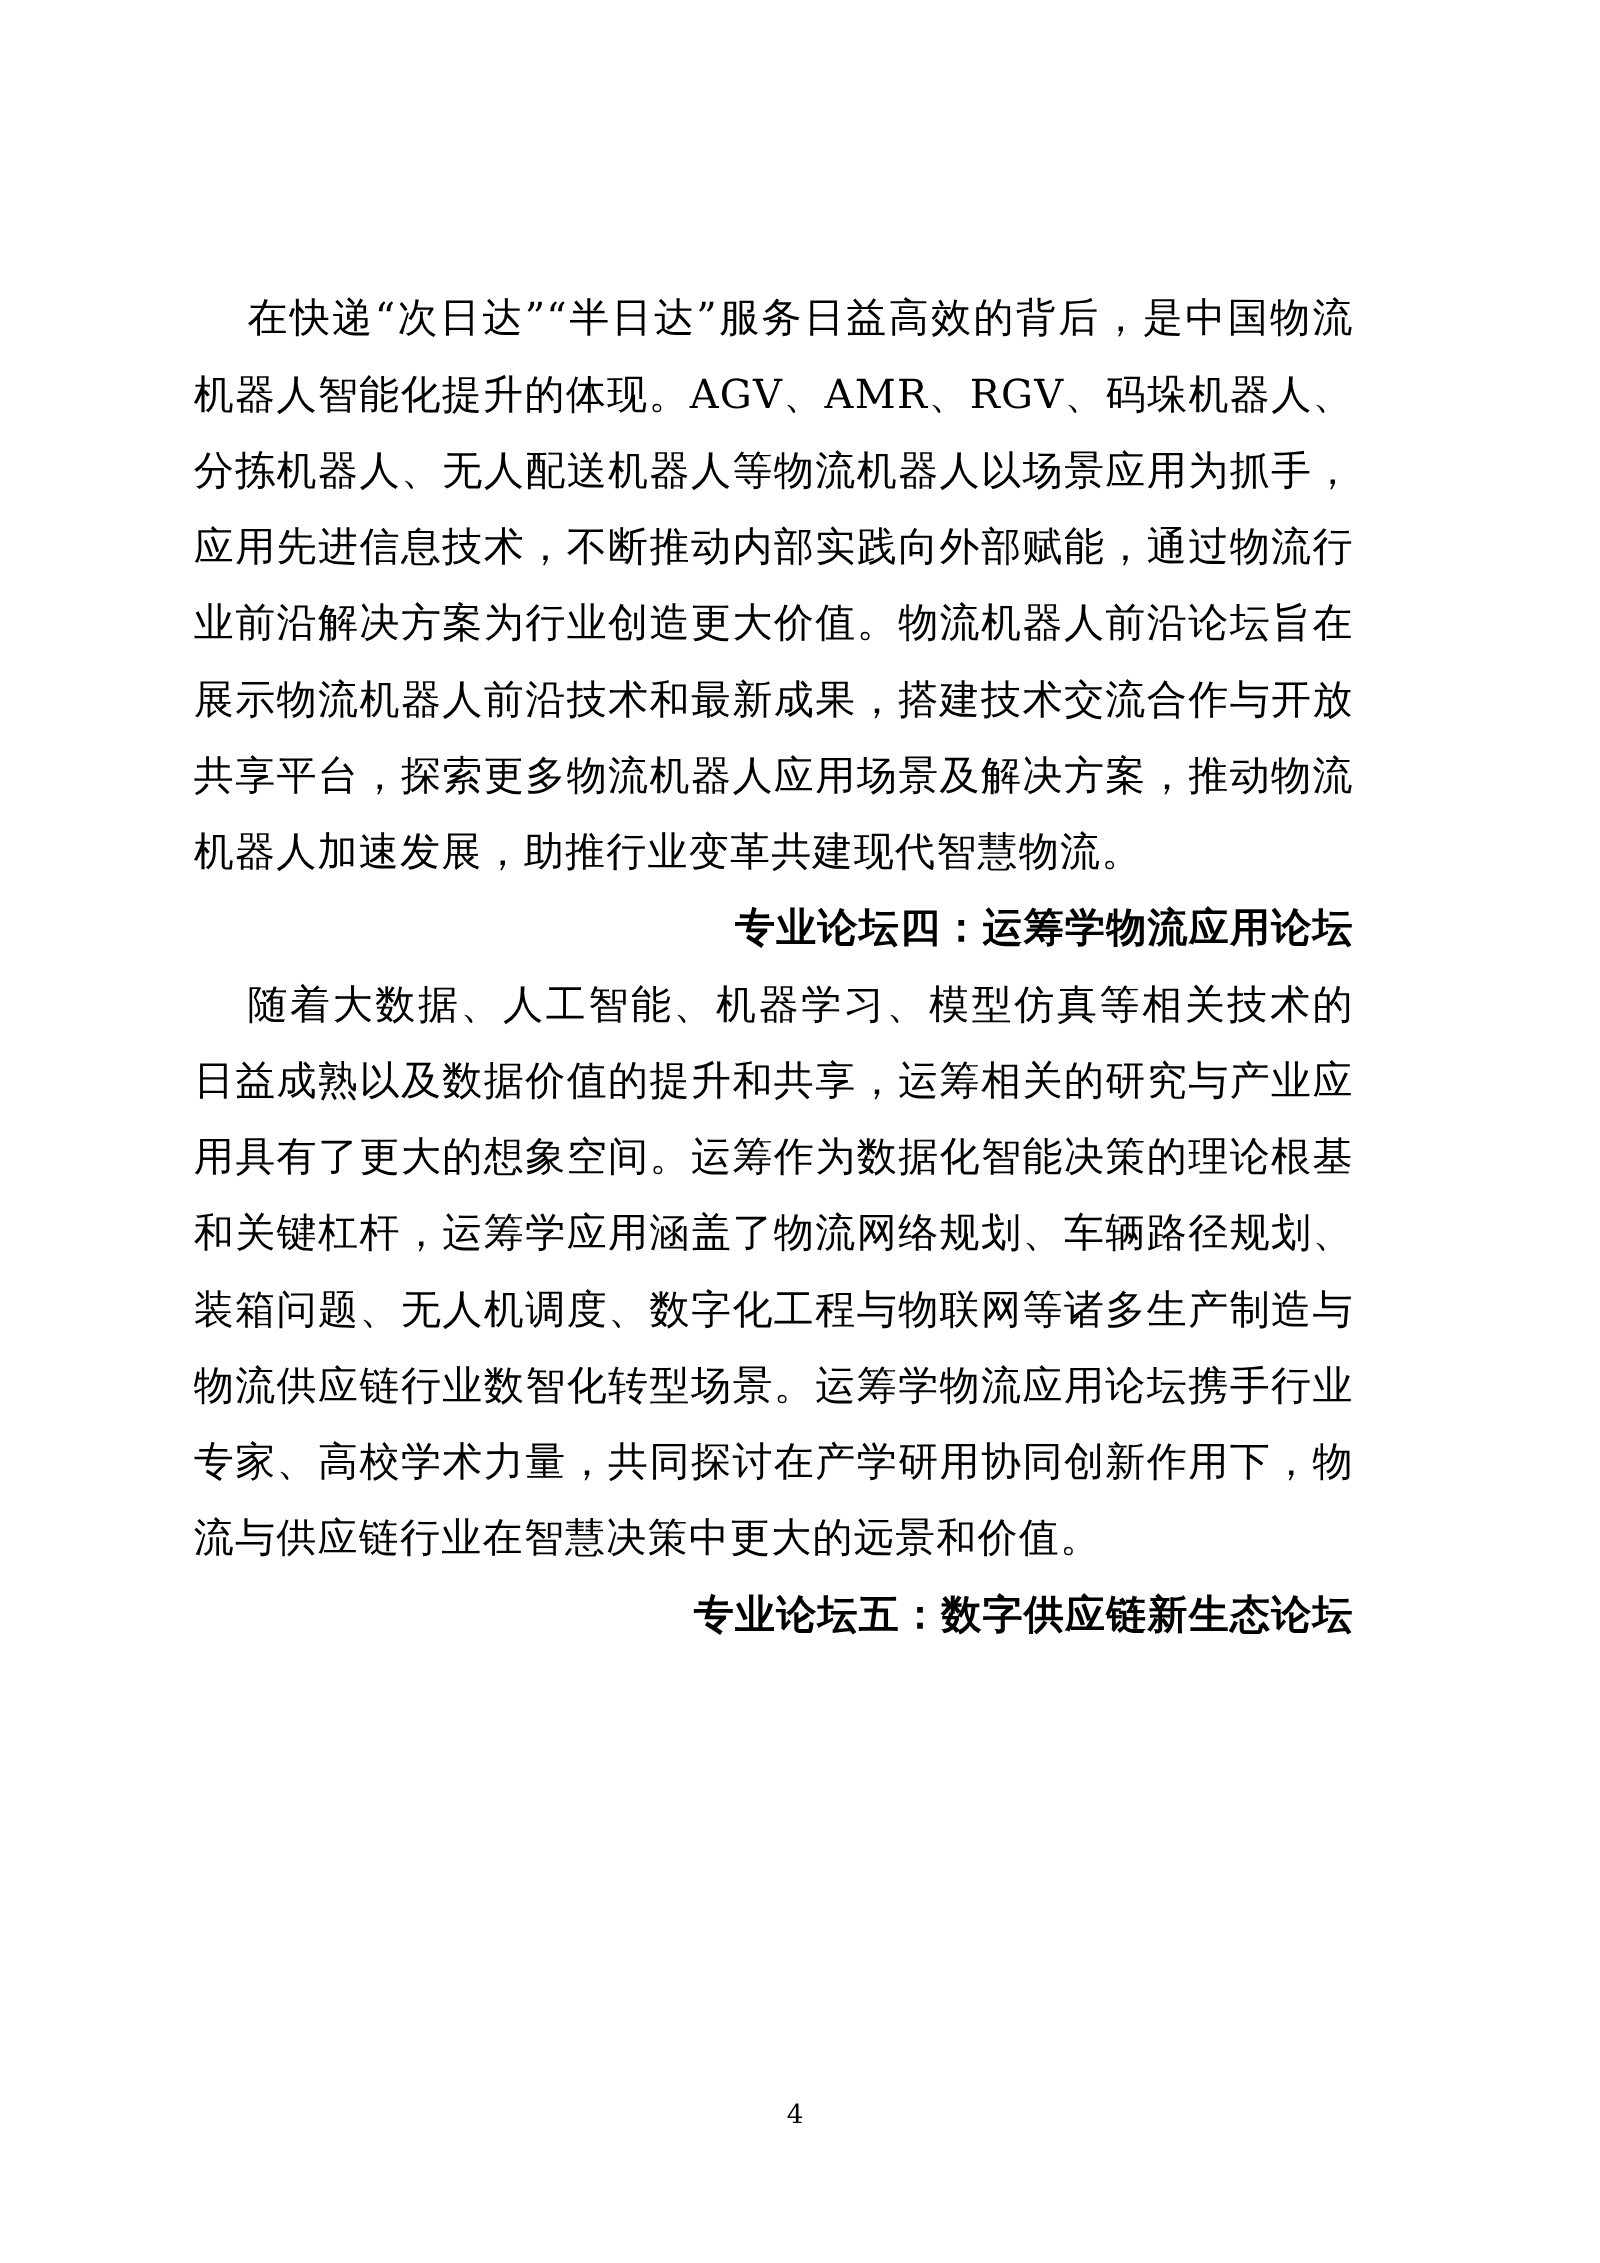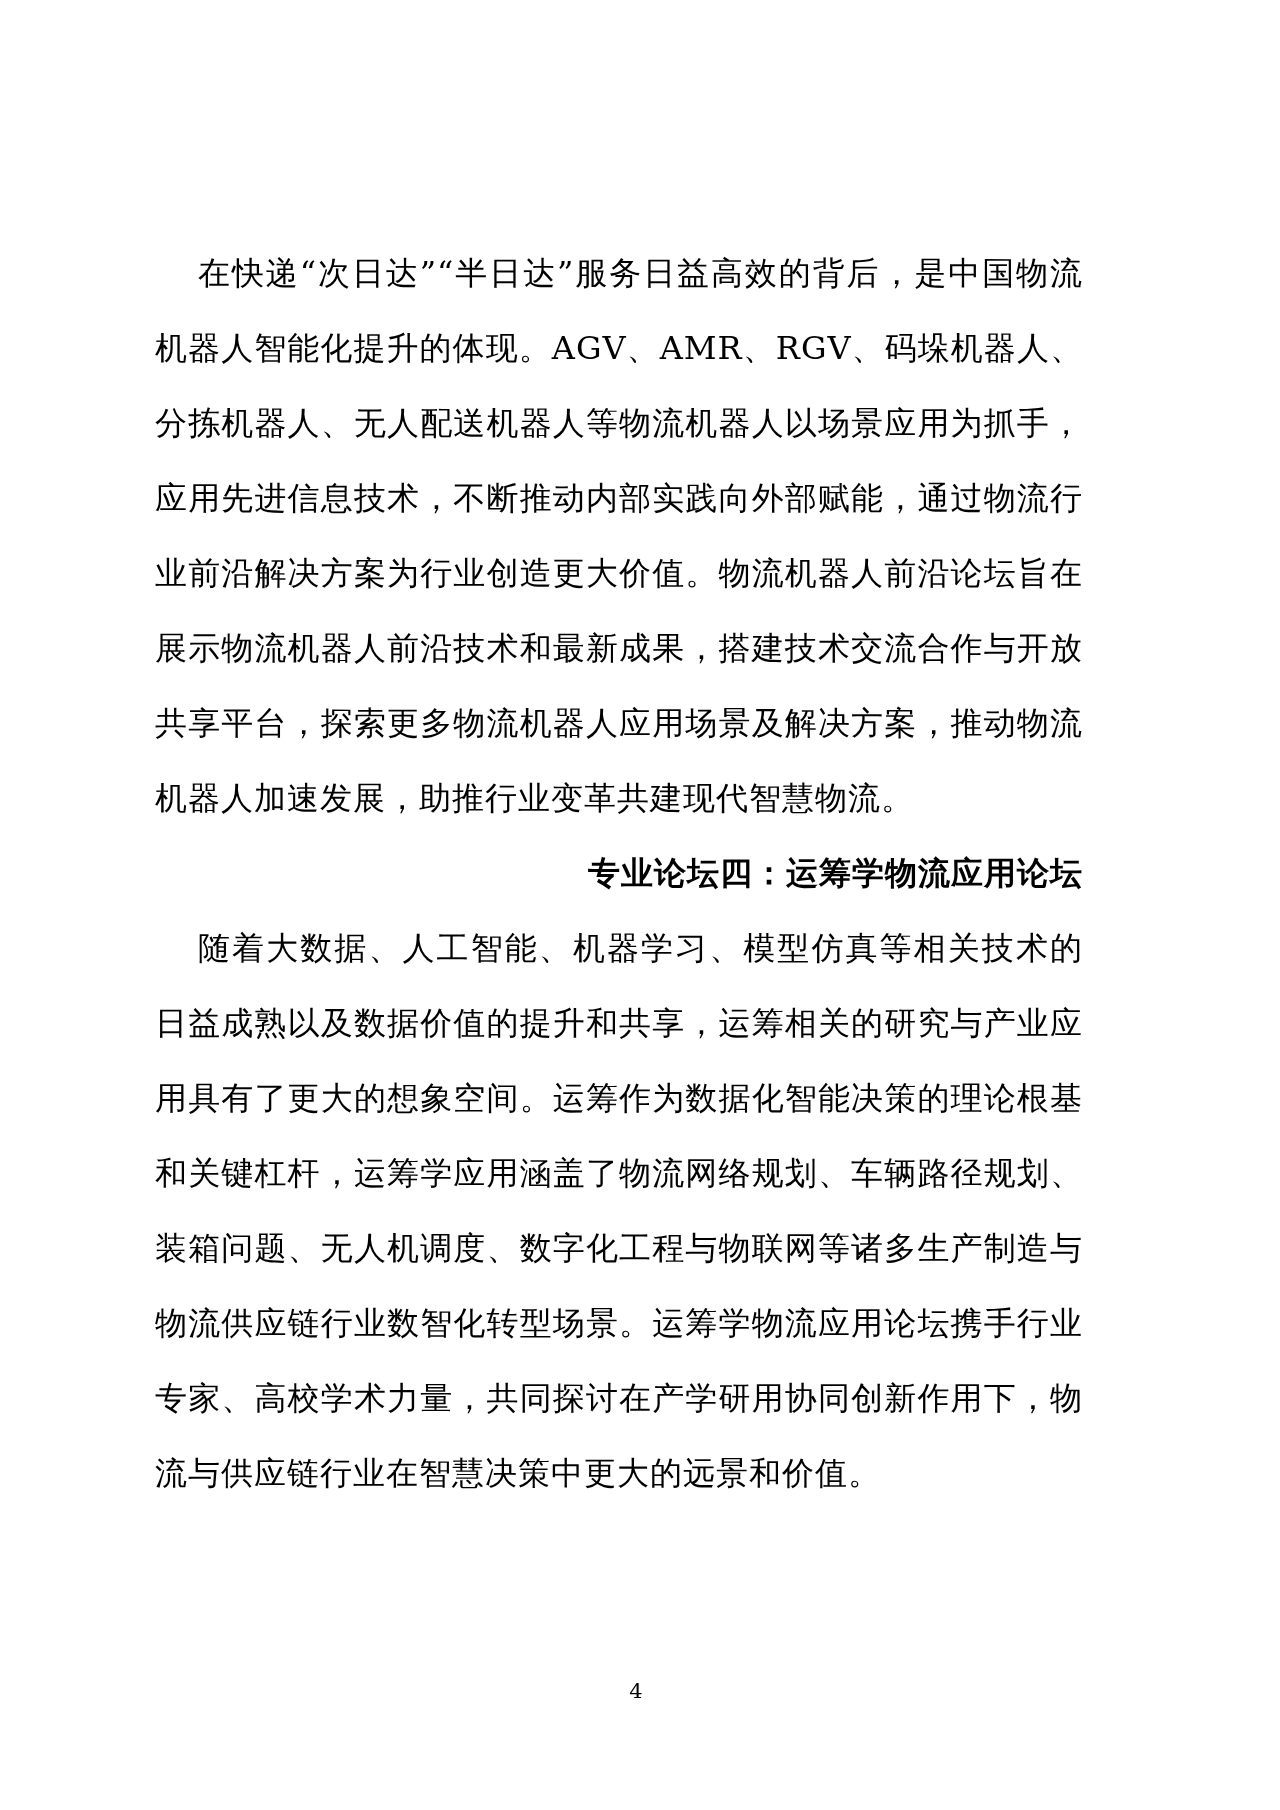--- a/index.html
+++ b/index.html
@@ -12,24 +12,24 @@
     width: 1280px;
     height: 1810px;
     background: #ffffff;
     overflow: hidden;
     font-family: "DejaVu Serif", "Liberation Serif", serif;
     color: #000000;
   }
   .content {
     position: absolute;
     left: 155px;
-    top: 236px;
+    top: 224px;
     width: 928px;
     font-size: 32px;
-    line-height: 75px;
+    line-height: 61px;
     letter-spacing: 1px;
     text-align: justify;
   }
   p.body-para {
     margin: 0;
     text-indent: 43px;
   }
   p.heading-para {
     margin: 0;
     text-indent: 45px;
@@ -49,15 +49,16 @@
   }
 </style>
 </head>
 <body>
 
 <div class="page">
   <div class="content">
     <p class="body-para">在快递“次日达”“半日达”服务日益高效的背后，是中国物流机器人智能化提升的体现。AGV、AMR、RGV、码垛机器人、分拣机器人、无人配送机器人等物流机器人以场景应用为抓手，应用先进信息技术，不断推动内部实践向外部赋能，通过物流行业前沿解决方案为行业创造更大价值。物流机器人前沿论坛旨在展示物流机器人前沿技术和最新成果，搭建技术交流合作与开放共享平台，探索更多物流机器人应用场景及解决方案，推动物流机器人加速发展，助推行业变革共建现代智慧物流。</p>
     <p class="heading-para">专业论坛四：运筹学物流应用论坛</p>
     <p class="body-para">随着大数据、人工智能、机器学习、模型仿真等相关技术的日益成熟以及数据价值的提升和共享，运筹相关的研究与产业应用具有了更大的想象空间。运筹作为数据化智能决策的理论根基和关键杠杆，运筹学应用涵盖了物流网络规划、车辆路径规划、装箱问题、无人机调度、数字化工程与物联网等诸多生产制造与物流供应链行业数智化转型场景。运筹学物流应用论坛携手行业专家、高校学术力量，共同探讨在产学研用协同创新作用下，物流与供应链行业在智慧决策中更大的远景和价值。</p>
+    <p class="heading-para">专业论坛五：数字供应链新生态论坛</p>
   </div>
   <div class="page-number">4</div>
 </div>
 
 </body></html>

